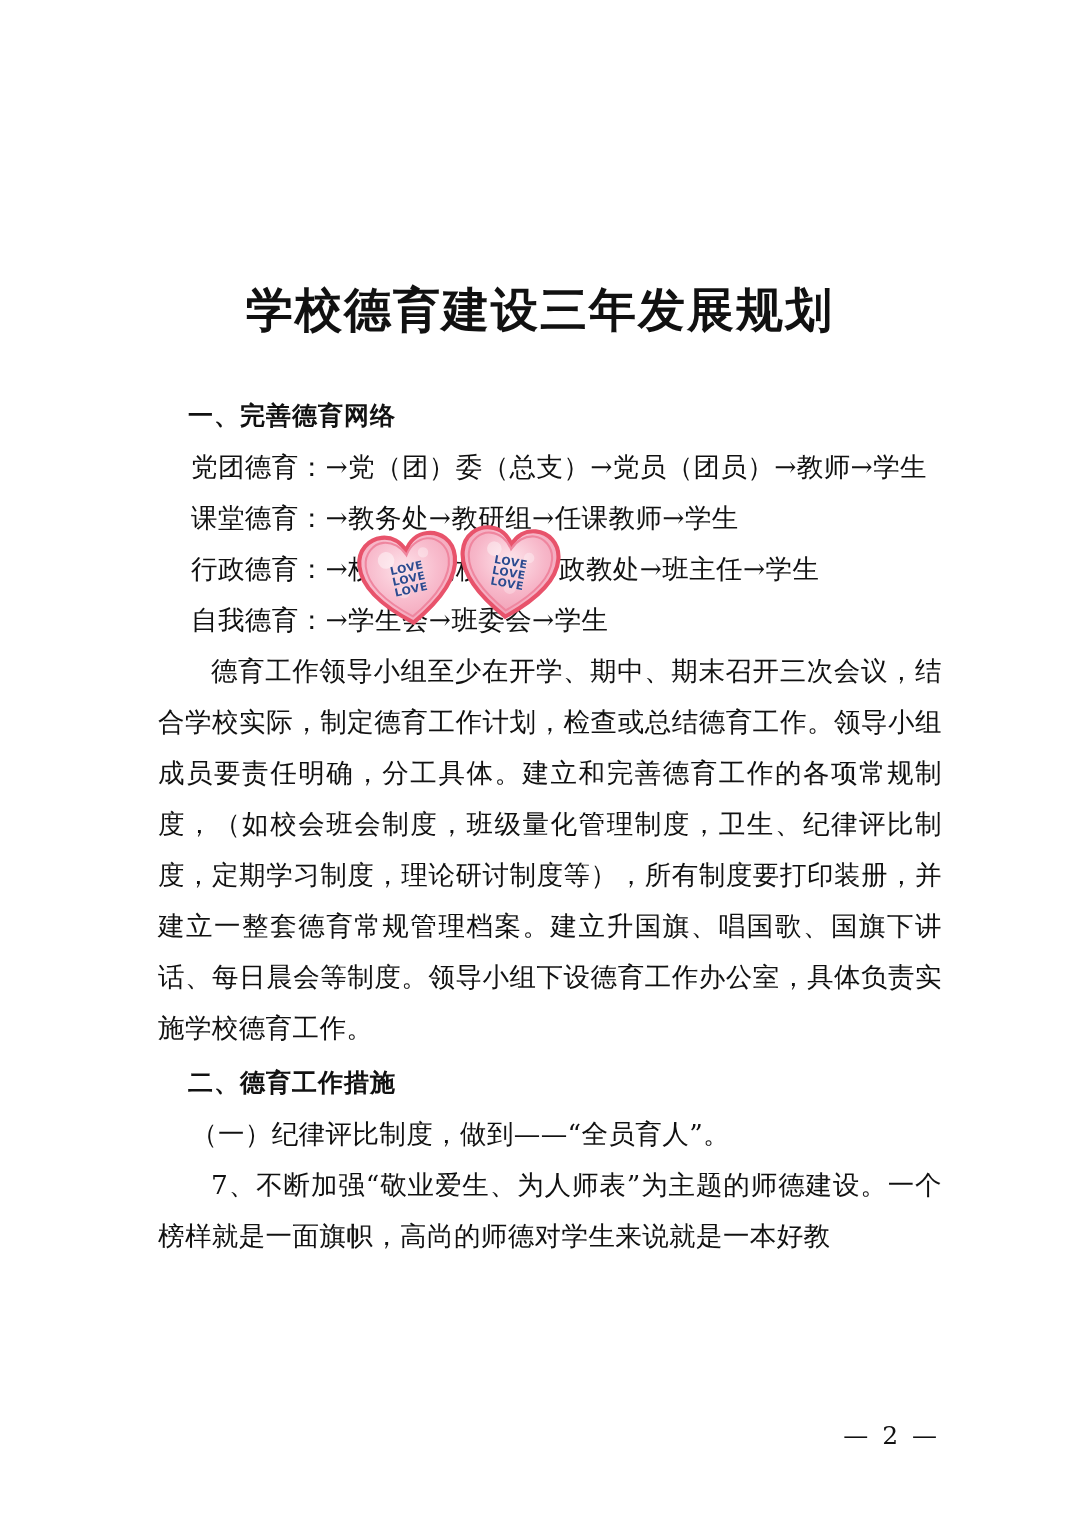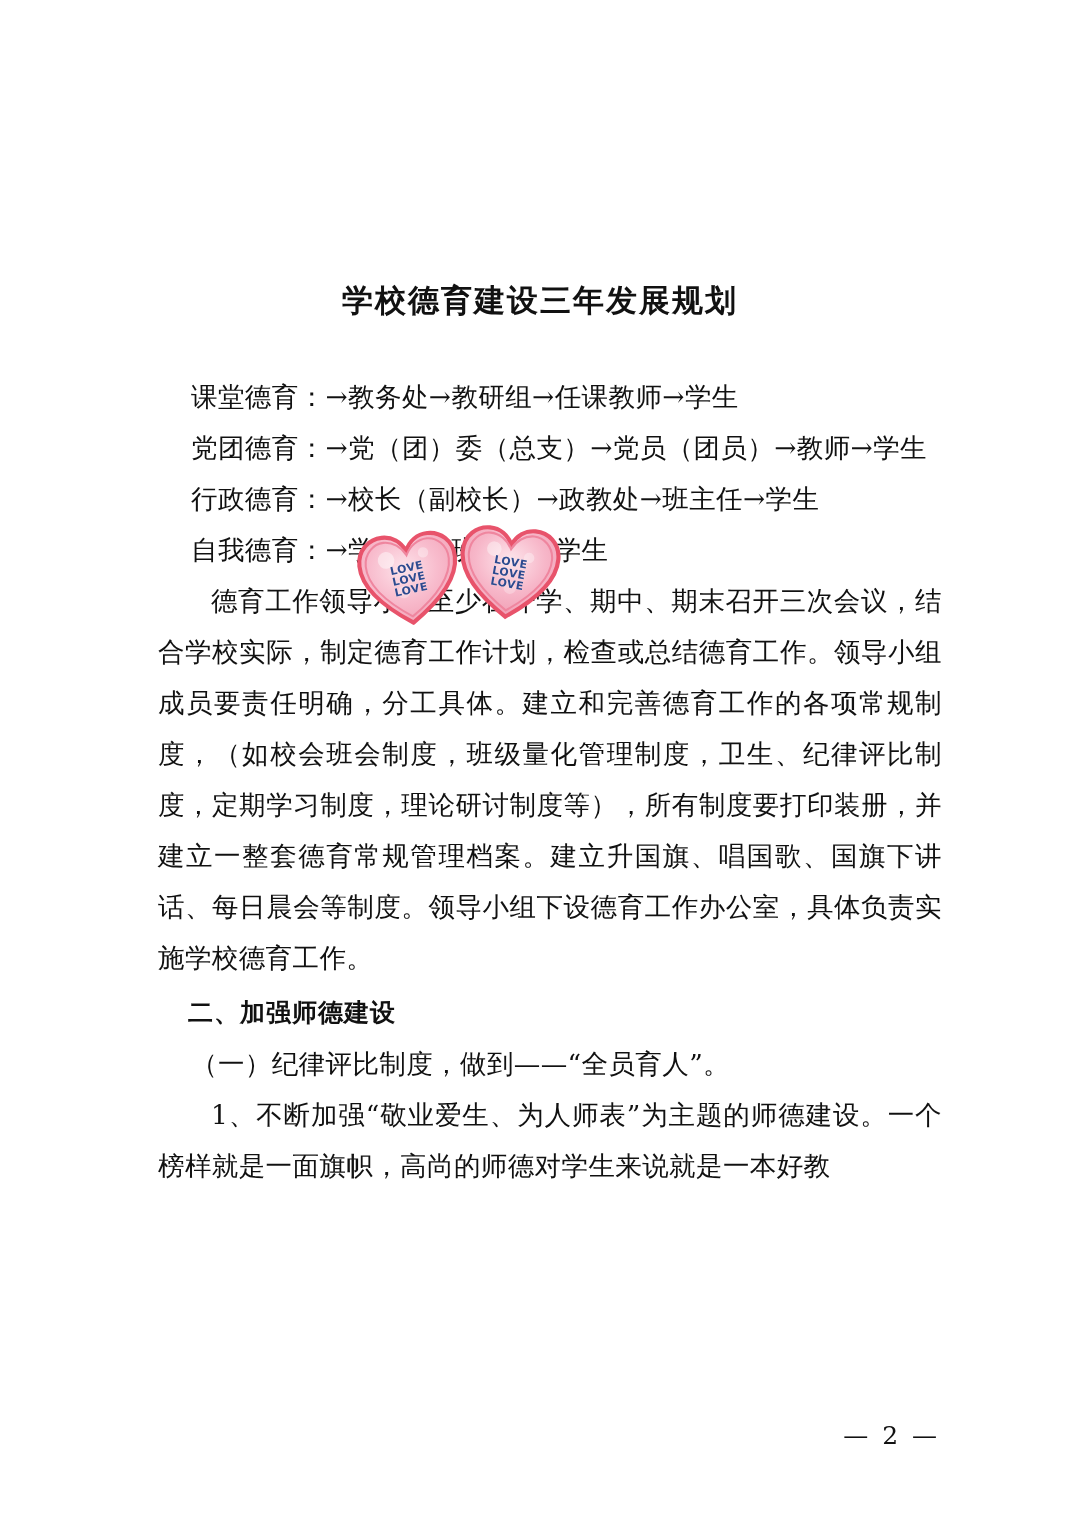--- a/index.html
+++ b/index.html
@@ -20,21 +20,21 @@
     left: 0; top: 0;
     width: 1080px;
     height: 1528px;
     box-sizing: border-box;
     padding: 0 138px;
   }
   .doc-title {
     margin: 0;
     padding-top: 282px;
     text-align: center;
-    font-size: 31px;
+    font-size: 47px;
     font-weight: 700;
     letter-spacing: 2px;
     font-family: "DejaVu Serif", "Liberation Serif", serif;
     line-height: 1.2;
     white-space: nowrap;
   }
   .body-block {
     margin-top: 52px;
     font-size: 26.5px;
     line-height: 51px;
@@ -104,33 +104,34 @@
 </style>
 </head>
 <body>
 
 <div class="page">
 
   <h1 class="doc-title">学校德育建设三年发展规划</h1>
 
   <div class="body-block">
 
+    <p class="heading">一、完善德育网络</p>
 
+    <p class="para hang">党团德育：→党（团）委（总支）→党员（团员）→教师→学生</p>
     <p class="para hang">课堂德育：→教务处→教研组→任课教师→学生</p>
-    <p class="para hang">党团德育：→党（团）委（总支）→党员（团员）→教师→学生</p>
     <p class="para hang">行政德育：→校长（副校长）→政教处→班主任→学生</p>
     <p class="para hang">自我德育：→学生会→班委会→学生</p>
 
     <p class="para flow">德育工作领导小组至少在开学、期中、期末召开三次会议，结合学校实际，制定德育工作计划，检查或总结德育工作。领导小组成员要责任明确，分工具体。建立和完善德育工作的各项常规制度，（如校会班会制度，班级量化管理制度，卫生、纪律评比制度，定期学习制度，理论研讨制度等），所有制度要打印装册，并建立一整套德育常规管理档案。建立升国旗、唱国歌、国旗下讲话、每日晨会等制度。领导小组下设德育工作办公室，具体负责实施学校德育工作。</p>
 
-    <p class="heading">二、加强师德建设</p>
+    <p class="heading">二、德育工作措施</p>
 
     <p class="para hang">（一）纪律评比制度，做到——“全员育人”。</p>
 
-    <p class="para flow">1、不断加强“敬业爱生、为人师表”为主题的师德建设。一个榜样就是一面旗帜，高尚的师德对学生来说就是一本好教</p>
+    <p class="para flow">7、不断加强“敬业爱生、为人师表”为主题的师德建设。一个榜样就是一面旗帜，高尚的师德对学生来说就是一本好教</p>
 
   </div>
 
   <div class="hearts">
     <div class="heart one">
       <svg viewBox="0 0 100 92" xmlns="http://www.w3.org/2000/svg" aria-hidden="true">
         <defs>
           <radialGradient id="hg1" cx="45%" cy="38%" r="65%">
             <stop offset="0%" stop-color="#fde3ea"></stop>
             <stop offset="55%" stop-color="#f8bccd"></stop>

